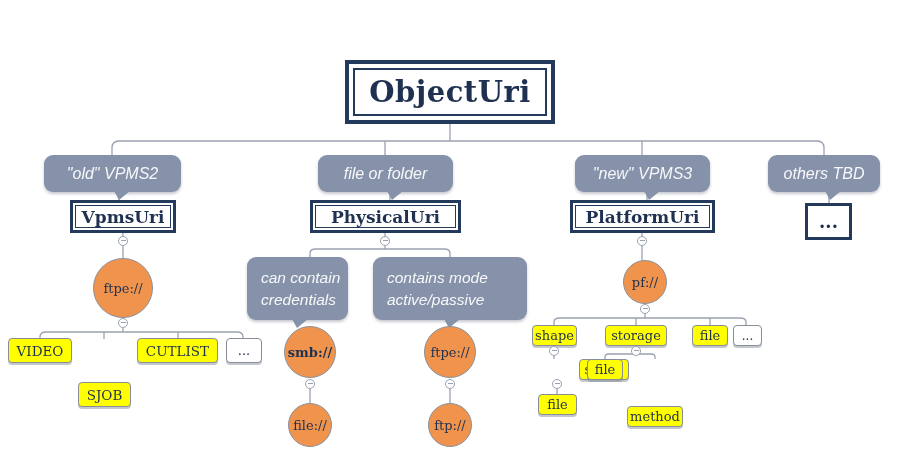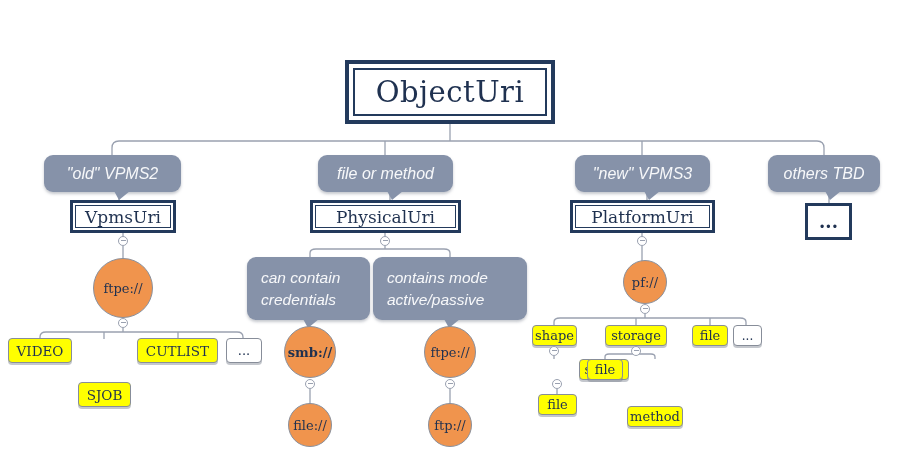--- a/index.html
+++ b/index.html
@@ -9,21 +9,21 @@
   html,body{margin:0;padding:0;background:#ffffff;}
   #stage{position:relative;width:898px;height:472px;background:#fff;overflow:hidden;
          font-family:"Liberation Sans","DejaVu Sans",sans-serif;}
   svg.wires{position:absolute;left:0;top:0;width:898px;height:472px;}
   svg.wires path{stroke:var(--line);stroke-width:1.3;fill:none;}
 
   
   .dbl{position:absolute;border:3px solid var(--navy);background:#fff;padding:2px;box-sizing:border-box;}
   .dbl .dbl-in{display:flex;align-items:center;justify-content:center;height:100%;
     border:1.5px solid var(--navy);box-sizing:border-box;
-    font-family:"DejaVu Serif","Liberation Serif",serif;font-weight:normal;color:var(--ink);
+    font-family:"DejaVu Serif","Liberation Serif",serif;font-weight:bold;color:var(--ink);
     font-size:17px;padding:0 6px;white-space:nowrap;}
   .dbl.root{border-width:4px;padding:4px;}
   .dbl.root .dbl-in{border-width:2px;font-size:29px;letter-spacing:.5px;}
 
   
   .sbox{position:absolute;border:3.5px solid var(--navy);background:#fff;display:flex;
     align-items:center;justify-content:center;box-sizing:border-box;
     font-family:"DejaVu Serif","Liberation Serif",serif;font-weight:bold;color:var(--ink);font-size:18px;}
 
   
@@ -99,21 +99,21 @@
 
   <div class="dbl root" style="left:345px;top:60px;width:210px;height:64px;">
     <div class="dbl-in">ObjectUri</div>
   </div>
 
   <div class="callout" style="left:44px;top:155px;width:137px;height:37px;">
     <span>"old" VPMS2</span>
     <i class="tail"></i>
   </div>
   <div class="callout" style="left:318px;top:155px;width:135px;height:37px;">
-    <span>file or method</span>
+    <span>file or folder</span>
     <i class="tail"></i>
   </div>
   <div class="callout" style="left:575px;top:155px;width:135px;height:37px;">
     <span>"new" VPMS3</span>
     <i class="tail"></i>
   </div>
   <div class="callout" style="left:768px;top:155px;width:112px;height:37px;">
     <span>others TBD</span>
     <i class="tail"></i>
   </div>
@@ -143,21 +143,21 @@
     <span>SJOB</span>
   </div>
   <div class="ynode" style="left:137px;top:338px;width:81px;height:25px;font-size:13.5px;">
     <span>CUTLIST</span>
   </div>
   <div class="wnode" style="left:226px;top:338px;width:36px;height:25px;font-size:13px;">
     <span>...</span>
   </div>
 
   <div class="toggle" style="left:380px;top:236px;"></div>
-  <div class="callout note" style="left:247px;top:257px;width:123px;height:63px;">
+  <div class="callout note" style="left:247px;top:257px;width:101px;height:63px;">
     <span>can contain credentials</span>
     <i class="tail"></i>
   </div>
   <div class="callout note" style="left:373px;top:257px;width:154px;height:63px;">
     <span>contains mode active/passive</span>
     <i class="tail"></i>
   </div>
   <div class="circle" style="left:284px;top:326px;width:52px;height:52px;font-size:13px;font-weight:bold;">
     <span>smb://</span>
   </div>

